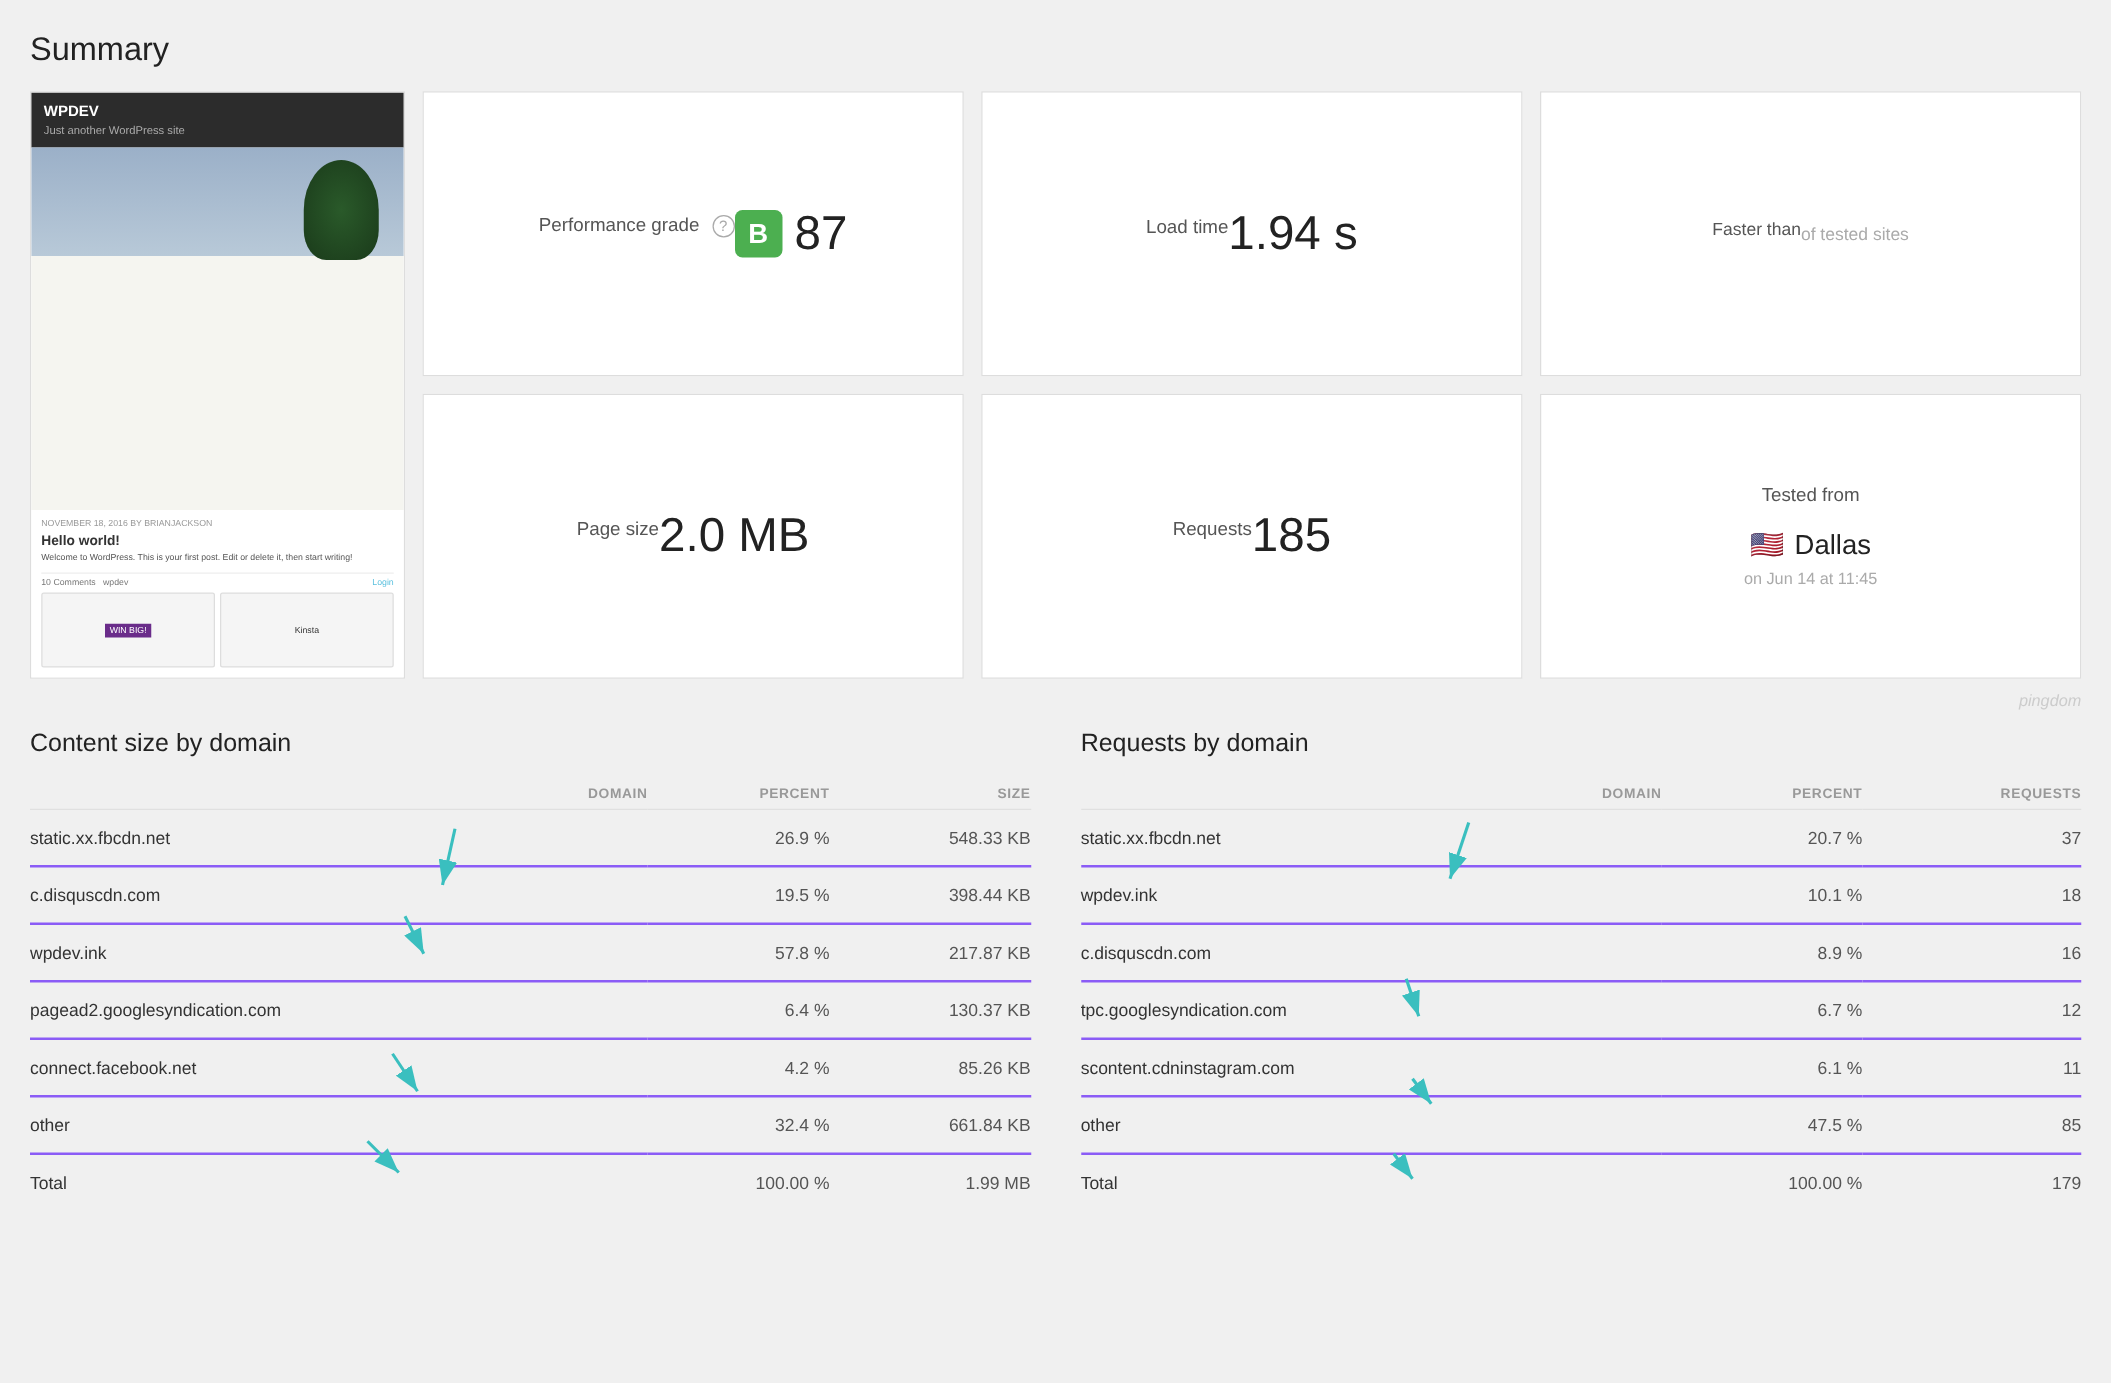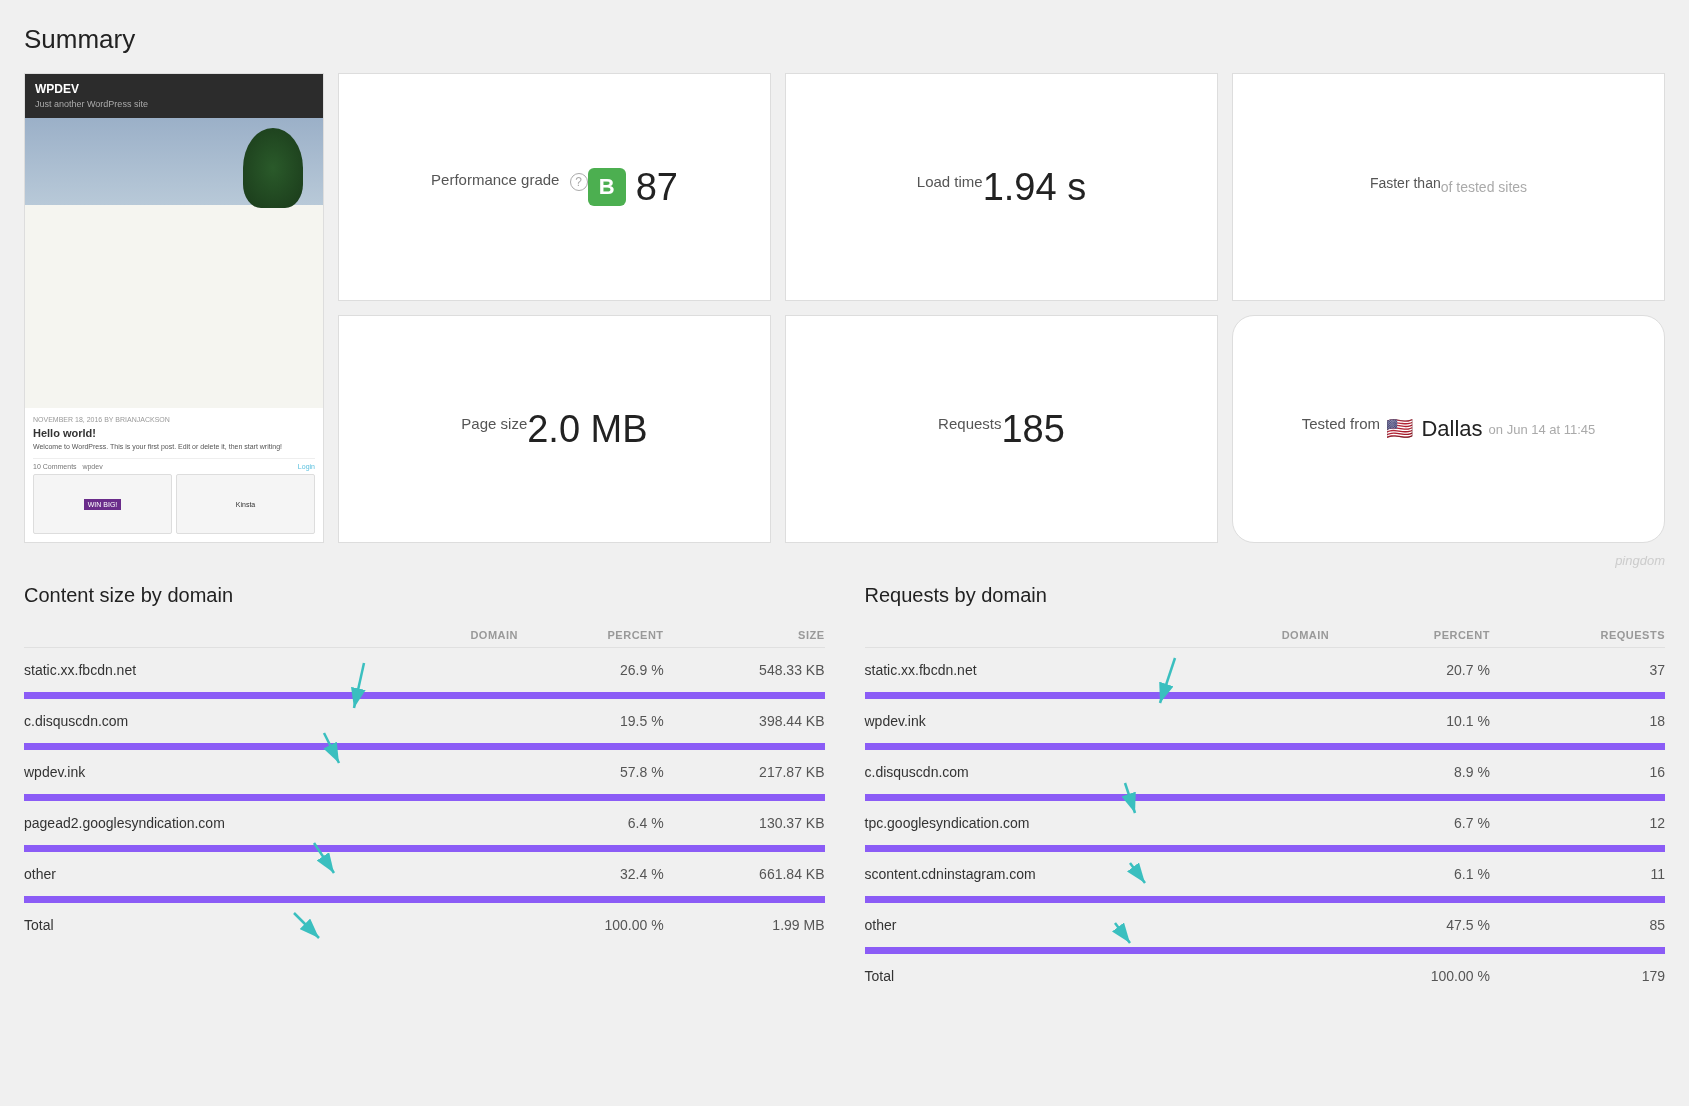--- a/index.html
+++ b/index.html
@@ -114,25 +114,24 @@
       font-size: 14px;
       color: #555;
       margin-bottom: 8px;
     }
     .faster-sub {
       font-size: 14px;
       color: #aaa;
     }
     .tested-from {
       display: flex;
-      flex-direction: row;
+      flex-direction: column;
       align-items: center;
       justify-content: center;
       gap: 6px;
-      border-radius: 22px;
     }
     .tested-city {
       font-size: 22px;
       color: #222;
     }
     .tested-date {
       font-size: 13px;
       color: #aaa;
     }
     .flag {
@@ -186,21 +185,21 @@
       padding: 6px 0;
       border-bottom: 1px solid #e0e0e0;
     }
     .domain-table th.right {
       text-align: right;
     }
     .domain-table td {
       font-size: 14px;
       color: #333;
       padding: 14px 0;
-      border-bottom: 7px solid #8b5cf6;
+      border-bottom: 2px solid #8b5cf6;
       vertical-align: middle;
     }
     .domain-table td.right {
       text-align: right;
       color: #555;
     }
     .domain-table tr:last-child td {
       border-bottom: none;
     }
   </style>
@@ -338,20 +337,25 @@
     <td>wpdev.ink</td>
     <td class="right">57.8 %</td>
     <td class="right">217.87 KB</td>
   </tr>
             <tr>
     <td>pagead2.googlesyndication.com</td>
     <td class="right">6.4 %</td>
     <td class="right">130.37 KB</td>
   </tr>
             <tr>
+    <td>connect.facebook.net</td>
+    <td class="right">4.2 %</td>
+    <td class="right">85.26 KB</td>
+  </tr>
+            <tr>
     <td>other</td>
     <td class="right">32.4 %</td>
     <td class="right">661.84 KB</td>
   </tr>
             <tr>
     <td>Total</td>
     <td class="right">100.00 %</td>
     <td class="right">1.99 MB</td>
   </tr>
           </tbody>

